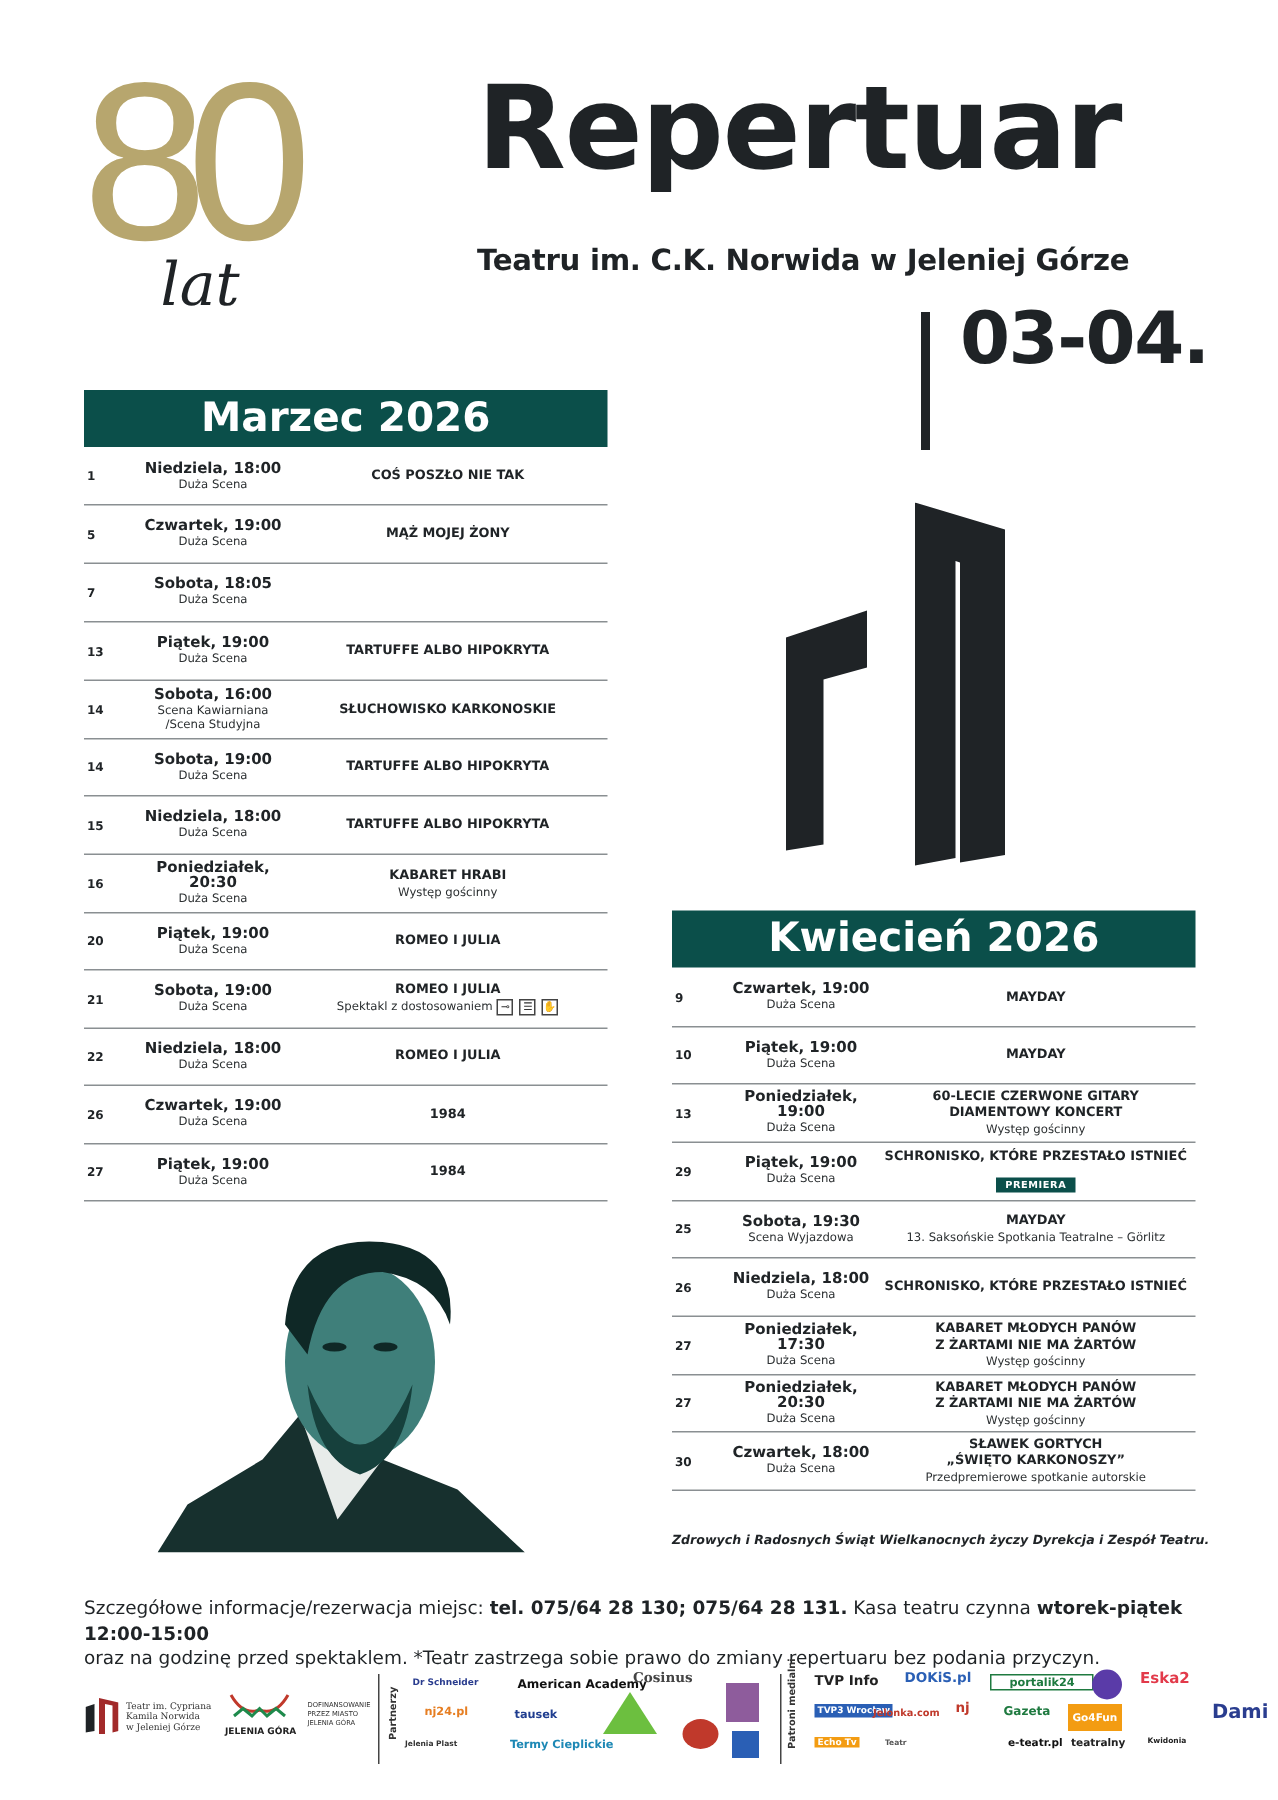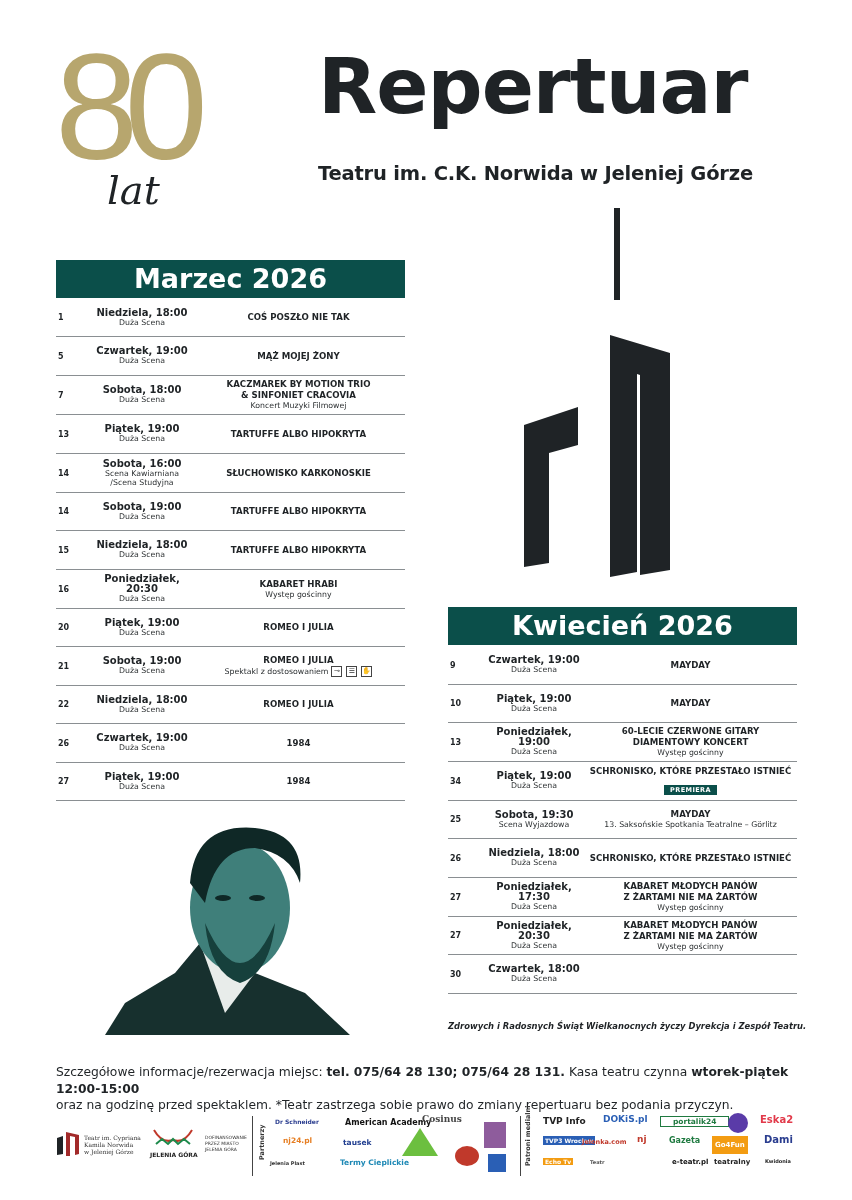--- a/index.html
+++ b/index.html
@@ -54,20 +54,21 @@
 <body>
 
 <div class="logo80">
   <div class="num">80</div>
   <div class="lat">lat</div>
 </div>
 <div class="title">Repertuar</div>
 <div class="subtitle">Teatru im. C.K. Norwida w Jeleniej Górze</div>
 <div class="date-bar"></div>
 <div class="date">
+  <div>03-04.</div>
 </div>
 
 <svg class="big-logo" viewBox="0 0 150 245">
   <polygon points="4,90 58,72 58,110 29,118 29,228 4,232" fill="#1f2326"></polygon>
   <polygon points="90,0 150,18 150,235 120,240 120,40 117,39 117,237 90,242" fill="#1f2326"></polygon>
   <polygon points="90,0 175,30 175,245" fill="none"></polygon>
 </svg>
 
 <div class="month-head mh-mar">Marzec 2026</div>
 <div class="tbl tbl-mar" id="tbl-mar">
@@ -87,27 +88,22 @@
         <div class="t">Czwartek, 19:00</div>
         <div class="s">Duża Scena</div>
       </div>
       <div class="what">
         <div class="n">MĄŻ MOJEJ ŻONY</div>
       </div>
     </div>
     <div class="row" style="height: 39px;">
       <div class="day">7</div>
       <div class="when">
-        <div class="t">Sobota, 18:00</div>
-        <div class="s">Duża Scena</div>
-      </div>
-      <div class="what">
-        <div class="n">KACZMAREK BY MOTION TRIO</div>
-        <div class="n">&amp; SINFONIET CRACOVIA</div>
-        <div class="note"><span>Koncert Muzyki Filmowej</span></div>
+        <div class="t">Sobota, 18:05</div>
+        <div class="s">Duża Scena</div>
       </div>
     </div>
     <div class="row" style="height: 39px;">
       <div class="day">13</div>
       <div class="when">
         <div class="t">Piątek, 19:00</div>
         <div class="s">Duża Scena</div>
       </div>
       <div class="what">
         <div class="n">TARTUFFE ALBO HIPOKRYTA</div>
@@ -240,21 +236,21 @@
         <div class="t">Poniedziałek, 19:00</div>
         <div class="s">Duża Scena</div>
       </div>
       <div class="what">
         <div class="n">60-LECIE CZERWONE GITARY</div>
         <div class="n">DIAMENTOWY KONCERT</div>
         <div class="note"><span>Występ gościnny</span></div>
       </div>
     </div>
     <div class="row" style="height: 39px;">
-      <div class="day">34</div>
+      <div class="day">29</div>
       <div class="when">
         <div class="t">Piątek, 19:00</div>
         <div class="s">Duża Scena</div>
       </div>
       <div class="what">
         <div class="n">SCHRONISKO, KTÓRE PRZESTAŁO ISTNIEĆ</div>
         <div><span class="badge">PREMIERA</span></div>
       </div>
     </div>
     <div class="row" style="height: 38px;">
@@ -300,20 +296,25 @@
         <div class="n">KABARET MŁODYCH PANÓW</div>
         <div class="n">Z ŻARTAMI NIE MA ŻARTÓW</div>
         <div class="note"><span>Występ gościnny</span></div>
       </div>
     </div>
     <div class="row" style="height: 39px;">
       <div class="day">30</div>
       <div class="when">
         <div class="t">Czwartek, 18:00</div>
         <div class="s">Duża Scena</div>
+      </div>
+      <div class="what">
+        <div class="n">SŁAWEK GORTYCH</div>
+        <div class="n">„ŚWIĘTO KARKONOSZY”</div>
+        <div class="note"><span>Przedpremierowe spotkanie autorskie</span></div>
       </div>
     </div>
   </div>
 
 <svg class="portrait" viewBox="0 0 245 222">
   <path d="M0,222 L20,190 L70,160 L95,130 L150,160 L200,180 L245,222 Z" fill="#17302e"></path>
   <path d="M95,130 L120,200 L150,160 Z" fill="#e8ecea"></path>
   <ellipse cx="135" cy="95" rx="50" ry="65" fill="#3f7f7a"></ellipse>
   <path d="M85,70 Q90,10 150,15 Q200,20 195,70 Q185,40 150,35 Q110,35 100,90 Z" fill="#0f2826"></path>
   <path d="M100,110 Q135,190 170,110 Q165,160 135,170 Q105,160 100,110 Z" fill="#16403c"></path>
@@ -371,19 +372,19 @@
   <div class="sponsor" style="left:543px;top:8px;color:#222;font-size:9px">TVP Info</div>
   <div class="sponsor" style="left:603px;top:6px;color:#2a5fb5;font-size:9px">DOKiS.pl</div>
   <div class="sponsor" style="left:660px;top:8px;color:#1f7a40;border:1px solid #1f7a40;padding:0 12px">portalik24</div>
   <div class="f-logo" style="left:728px;top:5px;width:20px;height:20px;background:#5a3ba8;border-radius:50%"></div>
   <div class="sponsor" style="left:760px;top:6px;color:#e23a4a;font-size:10px">Eska2</div>
   <div class="sponsor" style="left:543px;top:28px;background:#2a5fb5;color:#fff;font-size:6px;padding:1px 2px">TVP3 Wrocław</div>
   <div class="sponsor" style="left:582px;top:30px;color:#c0392b;font-size:6.5px">Jelonka.com</div>
   <div class="sponsor" style="left:637px;top:26px;color:#c0392b;font-size:9px">nj</div>
   <div class="sponsor" style="left:669px;top:28px;color:#1f7a40;font-size:8px">Gazeta</div>
   <div class="sponsor" style="left:712px;top:28px;background:#f39c12;color:#fff;font-size:7px;padding:5px 3px">Go4Fun</div>
-  <div class="sponsor" style="left:764px;top:26px;color:#2a3d8f;font-size:10px">Dami</div>
+  <div class="sponsor" style="left:808px;top:26px;color:#2a3d8f;font-size:13px">Dami</div>
   <div class="sponsor" style="left:543px;top:50px;background:#f39c12;color:#fff;font-size:6px;padding:0 2px">Echo Tv</div>
   <div class="sponsor" style="left:590px;top:51px;color:#555;font-size:5px">Teatr</div>
   <div class="sponsor" style="left:672px;top:50px;color:#111;font-size:7px">e-teatr.pl</div>
   <div class="sponsor" style="left:714px;top:50px;color:#222;font-size:7px">teatralny</div>
   <div class="sponsor" style="left:765px;top:50px;color:#222;font-size:5px">Kwidonia</div>
 </div>
 
 </body></html>

